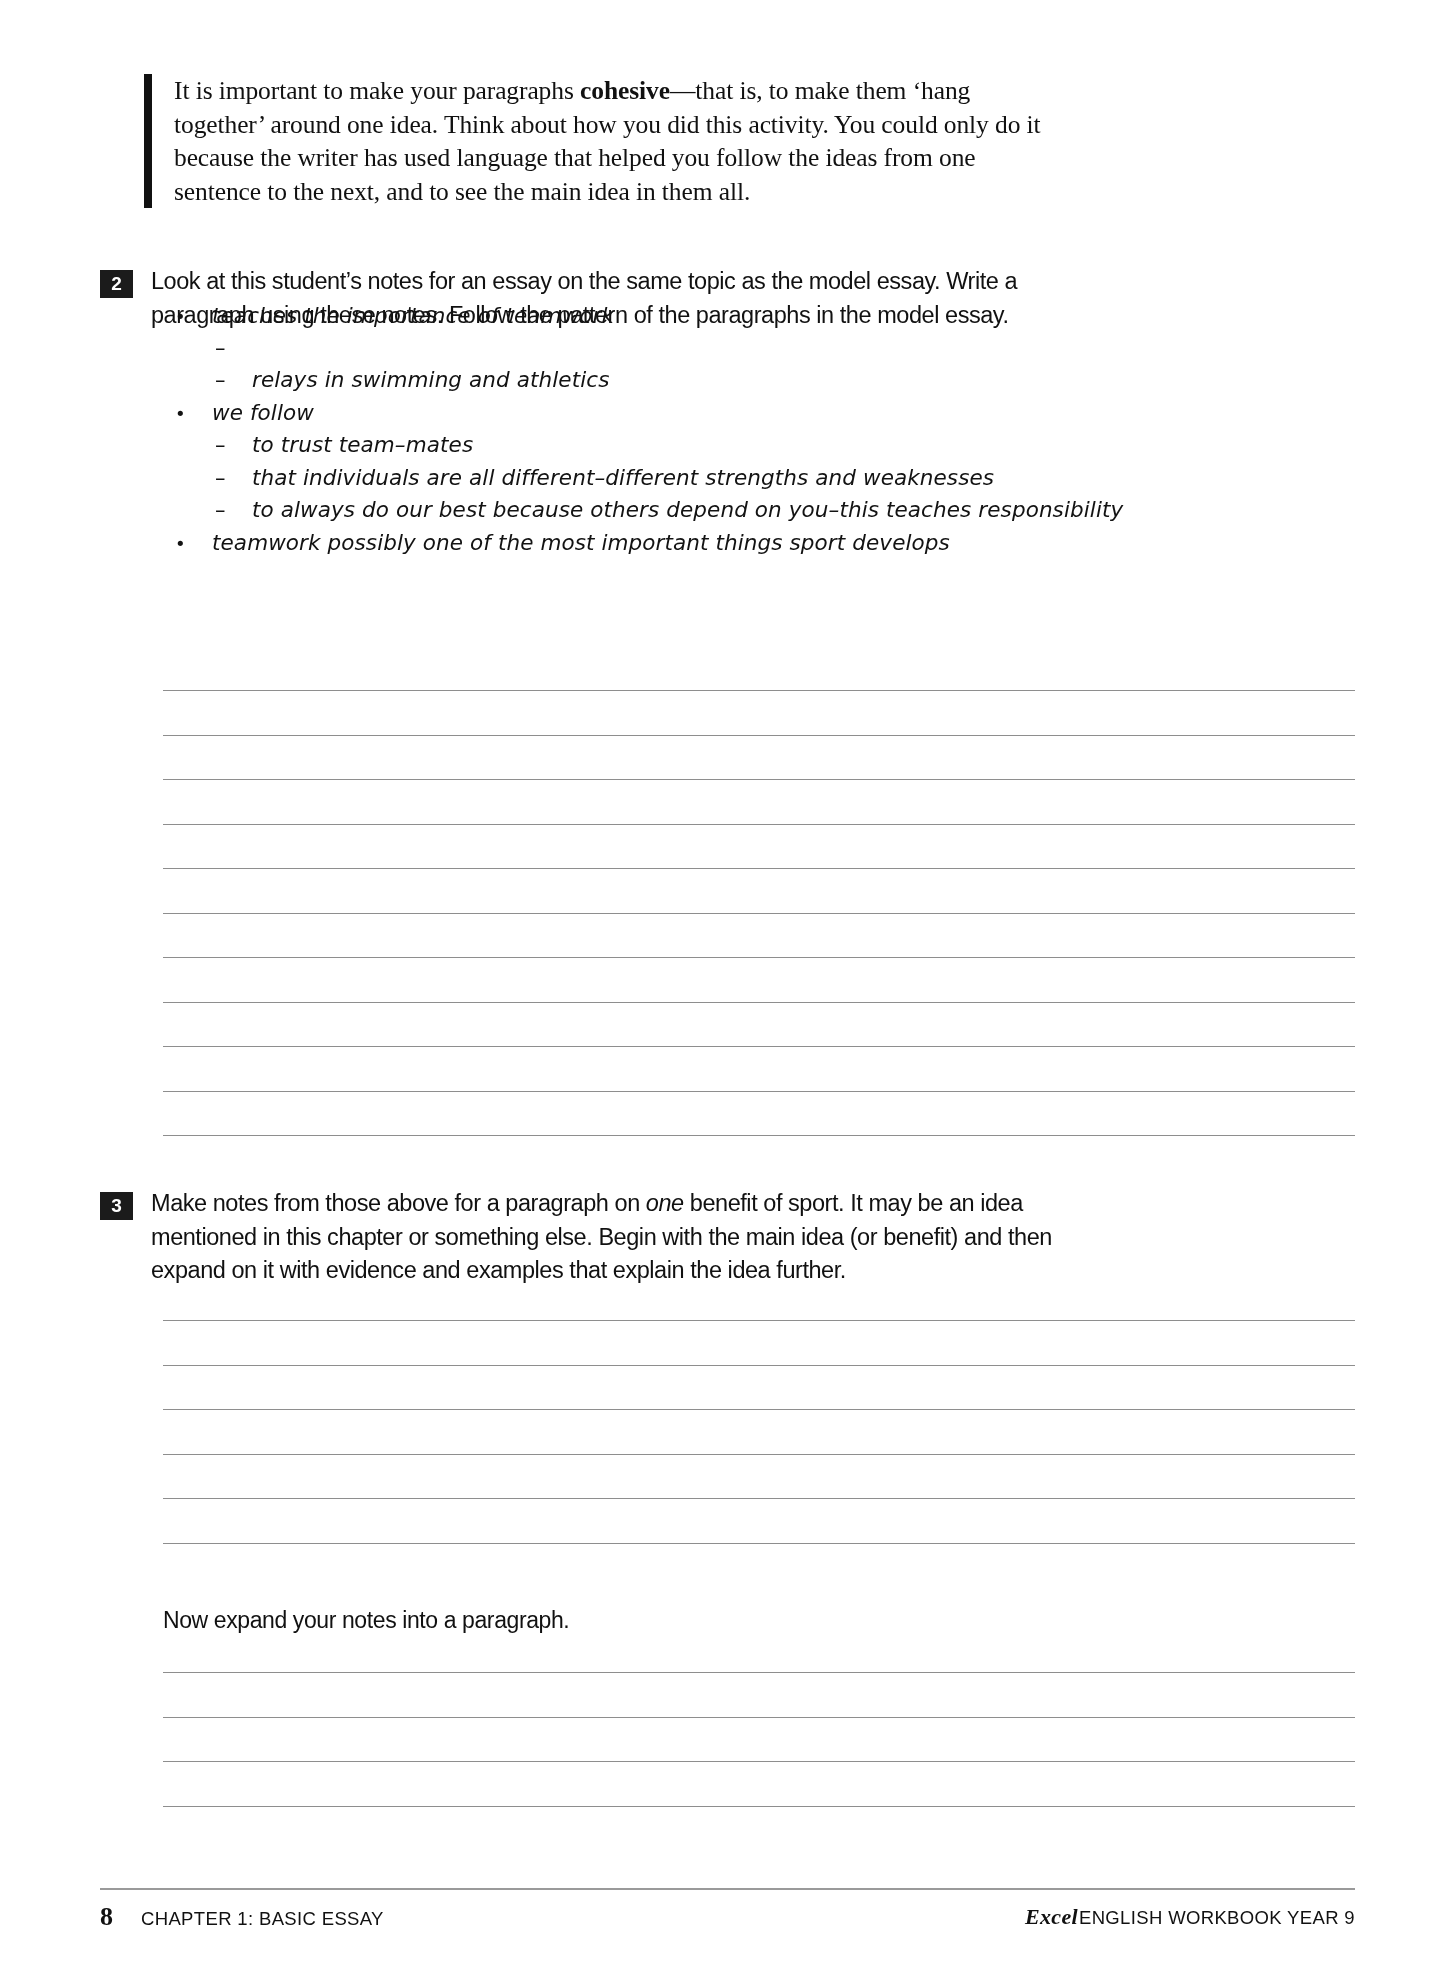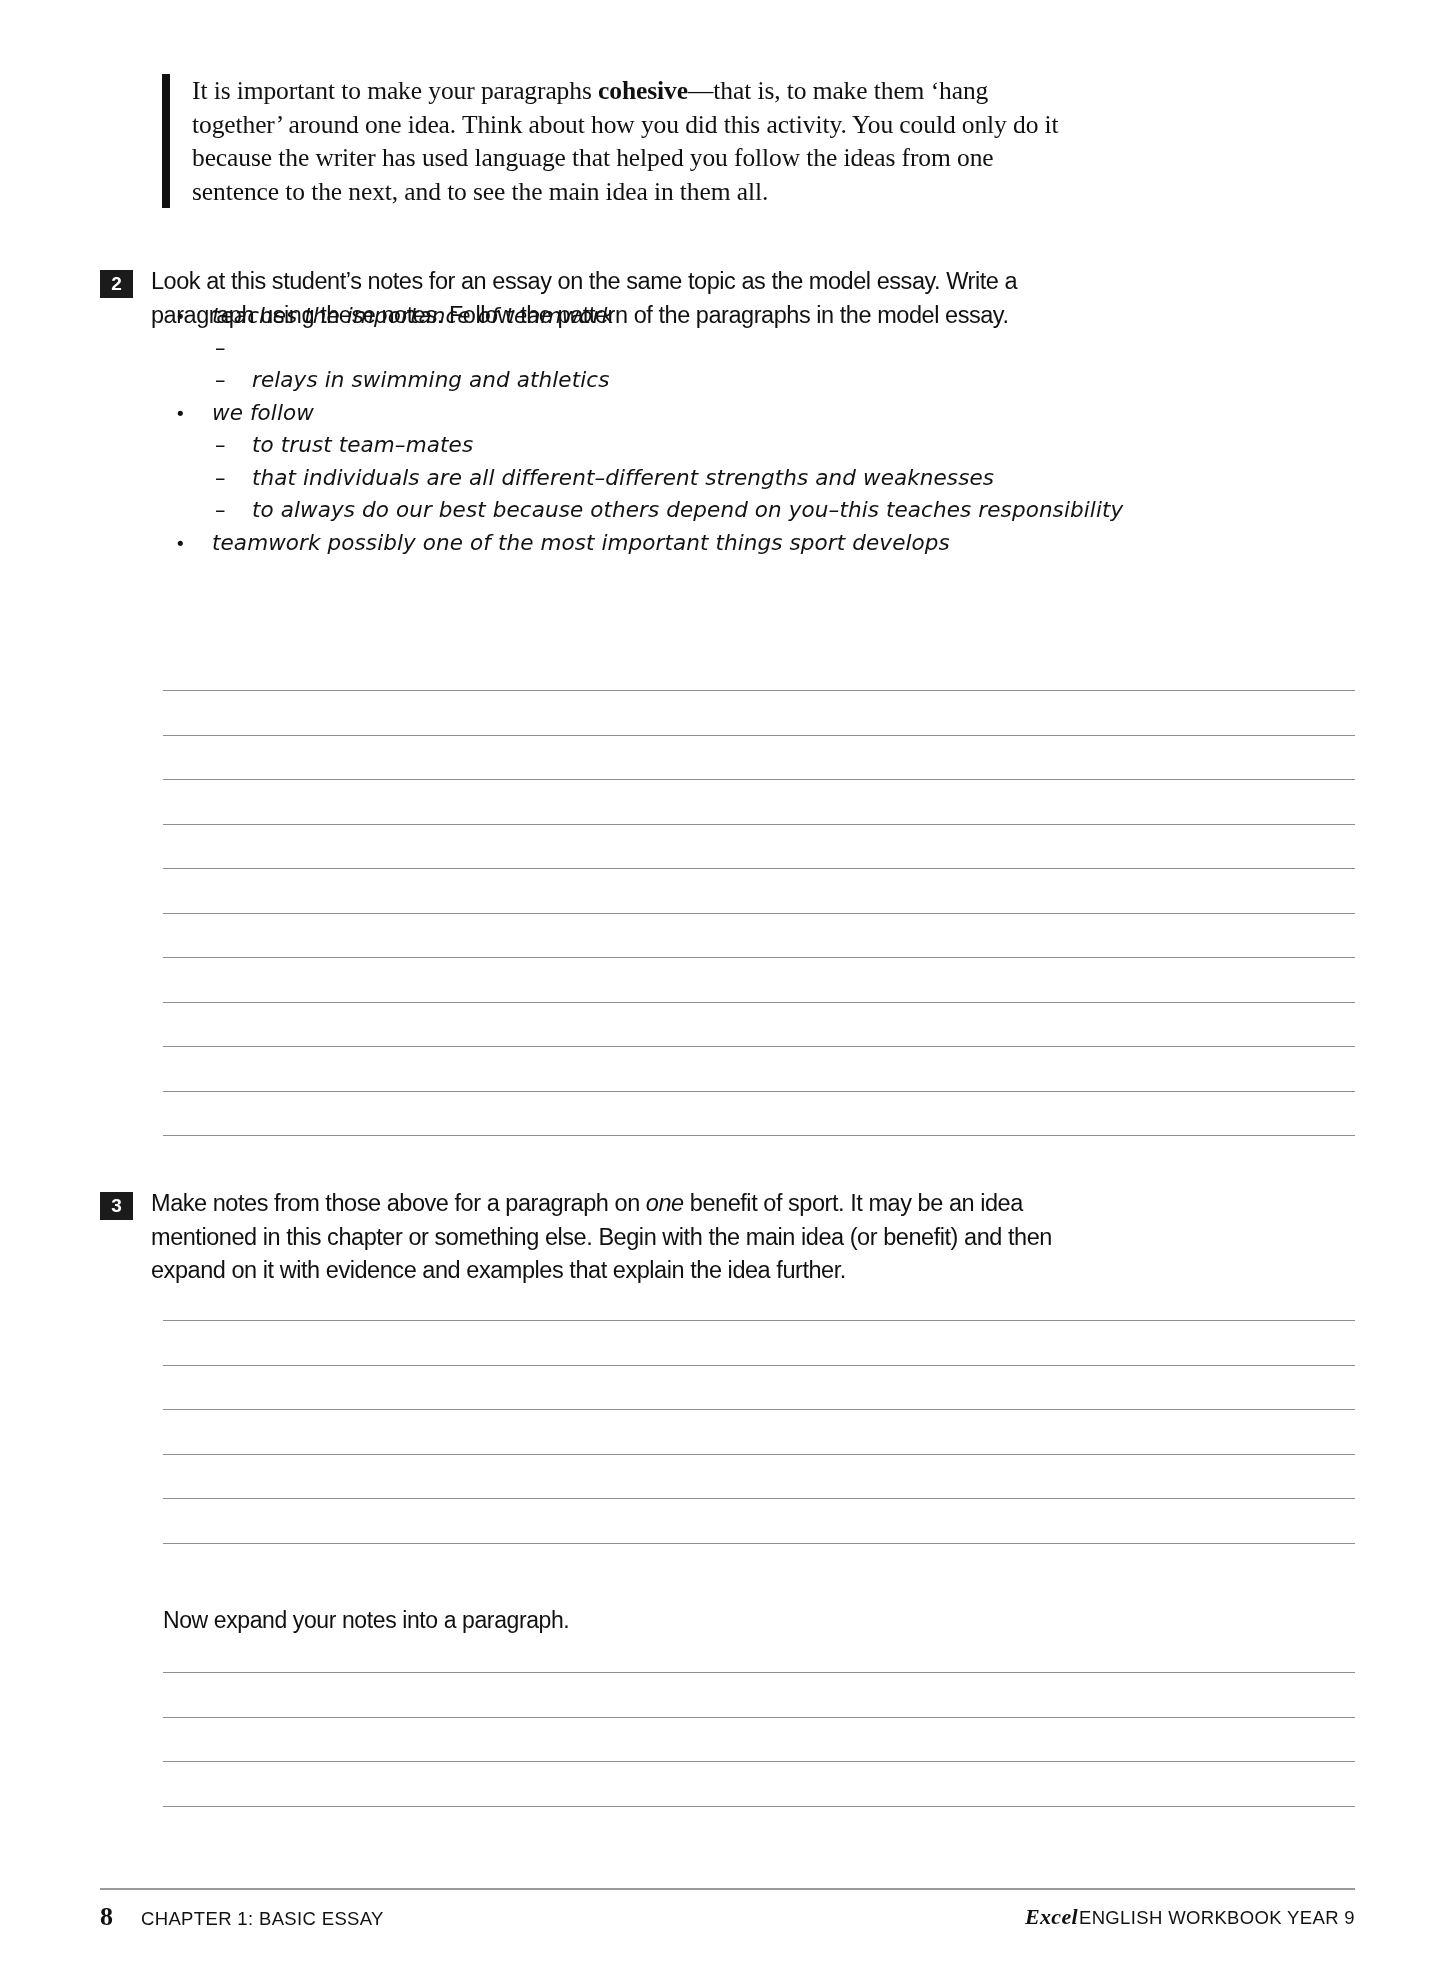--- a/index.html
+++ b/index.html
@@ -20,21 +20,21 @@
     position: absolute;
     left: 0; top: 0;
     width: 1445px;
     height: 1982px;
     background: #ffffff;
   }
 
   
   .intro-block {
     position: absolute;
-    left: 162px;
+    left: 144px;
     top: 74px;
     width: 900px;
     display: flex;
     align-items: stretch;
   }
   .intro-bar {
     width: 8px;
     min-width: 8px;
     background: #111111;
     margin-right: 22px;

